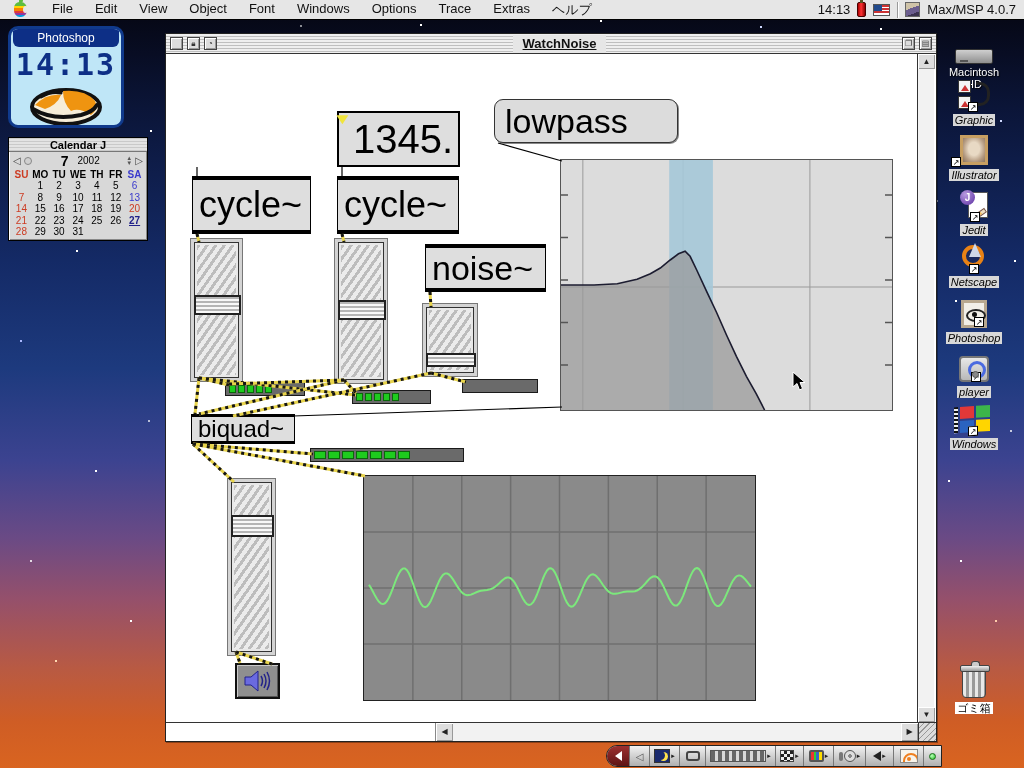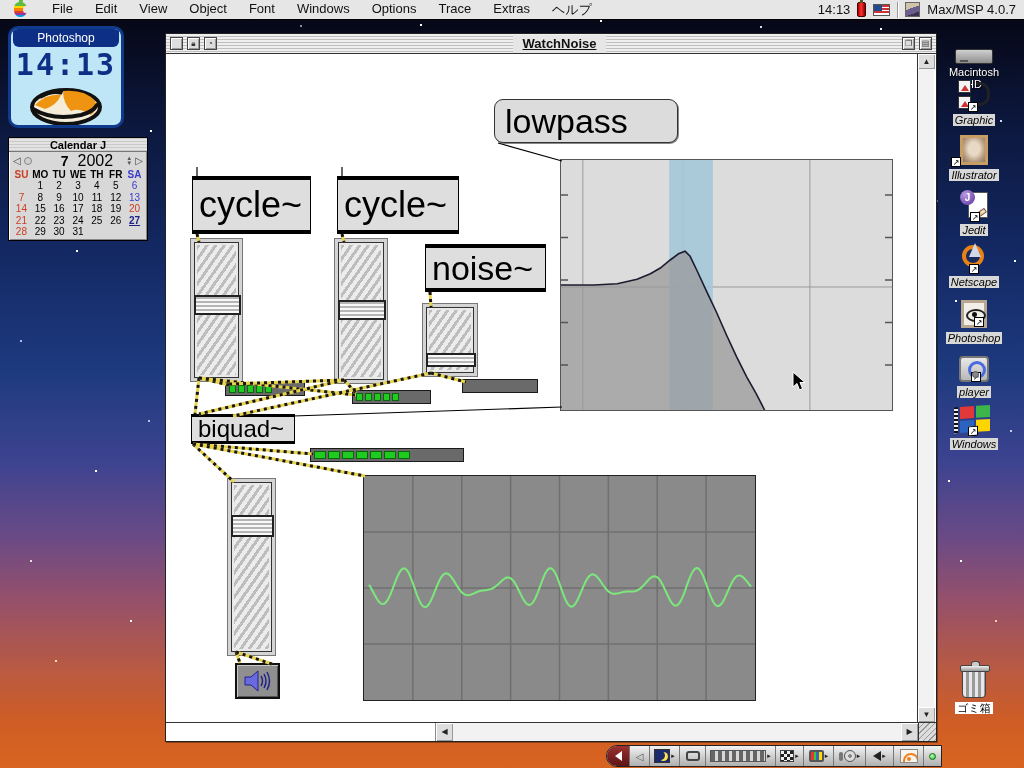--- a/index.html
+++ b/index.html
@@ -40,21 +40,21 @@
   .clock-title { height:18px; background:#0d2f86; color:#fff; font-size:12px; text-align:center; line-height:18px; border-radius:0 0 6px 6px; margin:0 2px; }
   .clock-time { text-align:center; font-size:30px; font-weight:bold; color:#0d2f86; letter-spacing:2px; font-family:"DejaVu Sans Mono", monospace; }
   .cat { display:block; margin:1px auto 0; }
   
   .calendar { position:absolute; left:8px; top:137px; width:140px; height:104px; background:#d8d8d8;
     border:1px solid #000; box-shadow:inset 1px 1px 0 #fff, inset -1px -1px 0 #888; font-size:10px; }
   .cal-title { height:14px; text-align:center; font-weight:bold; font-size:11px; line-height:14px;
     background:repeating-linear-gradient(0deg,#c9c9c9 0 1px,#e3e3e3 1px 3px); border-bottom:1px solid #777; }
   .cal-nav { display:flex; align-items:center; height:17px; padding:0 4px; gap:3px; color:#444; }
   .cal-nav .mon { font-size:14px; font-weight:bold; color:#000; margin-left:26px; }
-  .cal-nav .yr { font-size:16px; color:#000; margin-left:6px; }
+  .cal-nav .yr { font-size:10px; color:#000; margin-left:6px; }
   .cal-circle { width:8px; height:8px; border:1px solid #888; border-radius:50%; background:#d0d0d0; }
   .cal-spin { margin-left:auto; display:flex; flex-direction:column; font-size:6px; line-height:5px; color:#555; }
   .cal-grid { display:grid; grid-template-columns:repeat(7,1fr); text-align:center; line-height:11.4px; padding:0 3px; }
   .cal-grid .hdr { font-weight:bold; }
   .cal-red { color:#cc3b22; }
   .cal-blue { color:#3a3acc; }
   .cal-sat-hdr { color:#3a3acc; }
   .cal-today { color:#20208a; font-weight:bold; text-decoration:underline; }
   
   .mac-window { position:absolute; left:165px; top:33px; width:772px; height:709px;
@@ -270,20 +270,24 @@
       <div class="tb-spacer"></div>
       <div class="tb-title">WatchNoise</div>
       <div class="tb-spacer"></div>
       <div class="tb-box">❐︎</div>
       <div class="tb-box">▤︎</div>
     </div>
 
     <div class="win-body">
       <div class="patch-content" id="patch">
 
+        <div class="maxbox numbox numbox2" style="left:171px; top:57px; width:123px; height:56px; font-size:40px;">
+          <span class="tri"></span>
+          <span style="margin-left:8px;">1345.</span>
+        </div>
 
         <div class="umenu" style="left:328px; top:45px; width:184px; height:44px; font-size:34px;">
           <span>lowpass</span>
         </div>
 
         <div class="maxbox objbox" style="left:26px; top:122px; width:119px; height:58px; font-size:36px;">
           <span>cycle~</span>
         </div>
         <div class="maxbox objbox" style="left:171px; top:122px; width:122px; height:58px; font-size:36px;">
           <span>cycle~</span>

